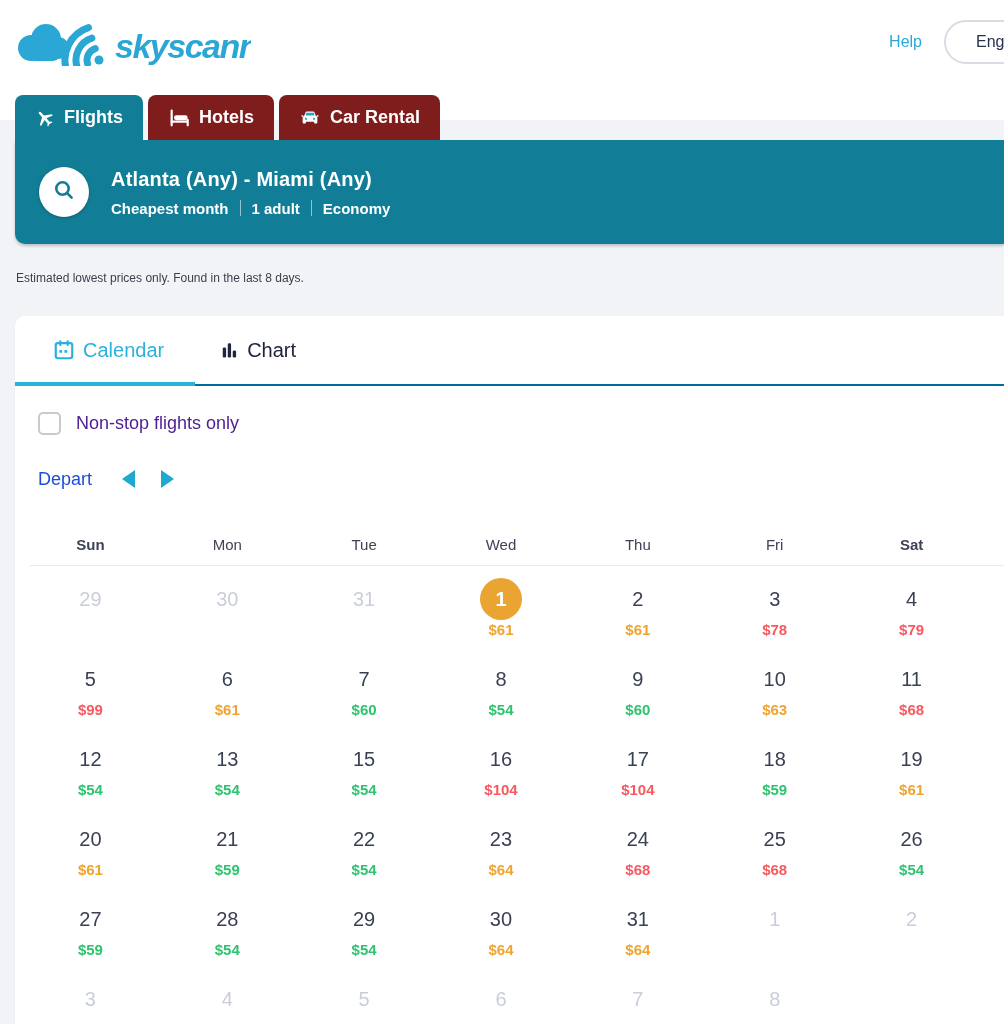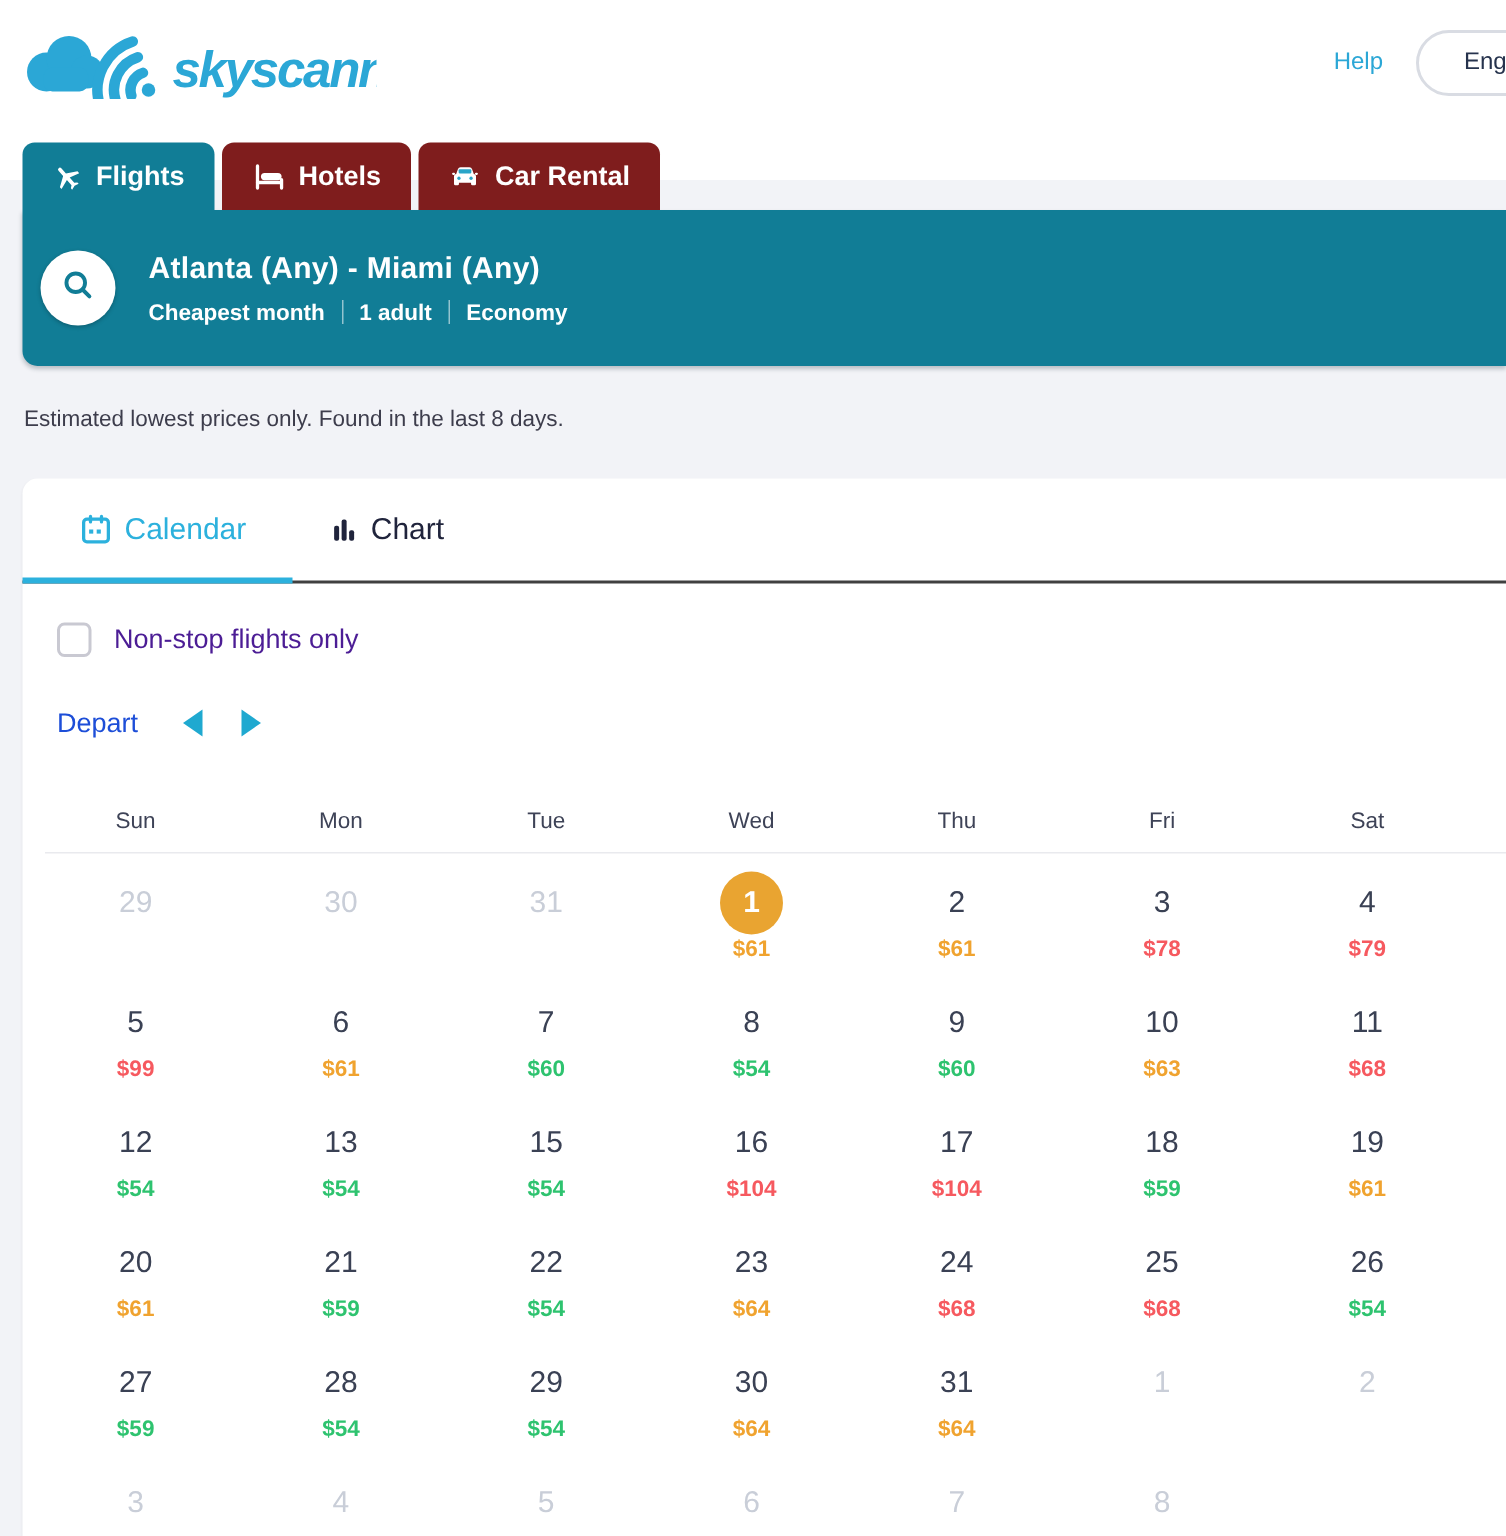--- a/index.html
+++ b/index.html
@@ -44,51 +44,51 @@
   .ptab.active { background:#117d96; }
   .ptab svg { display:block; }
 
   
   .search-summary {
     margin-left:15px;
     background:#117d96;
     height:104px;
     border-radius:0 0 0 10px;
     display:flex; align-items:center; gap:22px;
-    padding:0 10px 0 12px;
+    padding:0 10px 0 24px;
     box-shadow:0 2px 3px rgba(20,40,50,.25);
     position:relative; z-index:1;
   }
   .summary-search-btn {
     width:50px; height:50px; border-radius:50%;
     background:#fff; flex:0 0 auto;
     display:flex; align-items:center; justify-content:center;
     box-shadow:0 1px 3px rgba(0,0,0,.25);
     cursor:pointer;
   }
   .summary-texts { color:#fff; }
   .summary-route { font-size:20px; font-weight:bold; letter-spacing:.2px; }
   .summary-criteria { display:flex; align-items:center; margin-top:9px; font-size:15px; font-weight:bold; }
   .crit-sep { width:1px; height:16px; background:rgba(255,255,255,.55); margin:0 11px; }
 
   
-  .note { margin:27px 0 0 16px; font-size:15px; color:#3d3d4c; }
+  .note { margin:27px 0 0 16px; font-size:12px; color:#3d3d4c; }
 
   
   .card {
     margin:31px 0 0 15px;
     background:#fff;
     border-radius:10px 0 0 0;
     height:760px;
     box-shadow:0 1px 2px rgba(0,0,0,.06);
   }
   .view-tabs {
     display:flex; align-items:center; gap:55px;
     height:70px; padding-left:38px;
-    border-bottom:2px solid #404040;
+    border-bottom:2px solid #0369a1;
     position:relative;
   }
   .vtab { display:flex; align-items:center; gap:8px; font-size:20px; cursor:pointer; }
   .vtab.active { color:#2cb1dd; }
   .vtab.inactive { color:#20243c; }
   .vtab svg { display:block; }
   .active-underline {
     position:absolute; left:0; bottom:-2px;
     width:180px; height:4px; background:#2cb1dd;
   }
@@ -130,21 +130,21 @@
     border-top:8px solid #3b3b47;
   }
 
   
   .weekday-row, .cal-grid {
     display:grid; grid-template-columns:repeat(7,1fr);
     width:958px; margin-left:-16px;
   }
   .weekday-row { margin-top:34px; }
   .wd { text-align:center; font-size:15px; color:#3e4357; }
-  .wd.bold { font-weight:normal; }
+  .wd.bold { font-weight:bold; }
   .divider { height:1px; background:#e9eaee; margin:12px 0 0 -8px; }
 
   .cal-cell {
     height:80px; display:flex; flex-direction:column; align-items:center;
     padding-top:12px; cursor:pointer;
   }
   .daynum {
     width:42px; height:42px; border-radius:50%;
     display:flex; align-items:center; justify-content:center;
     font-size:20px; color:#3a4154;

